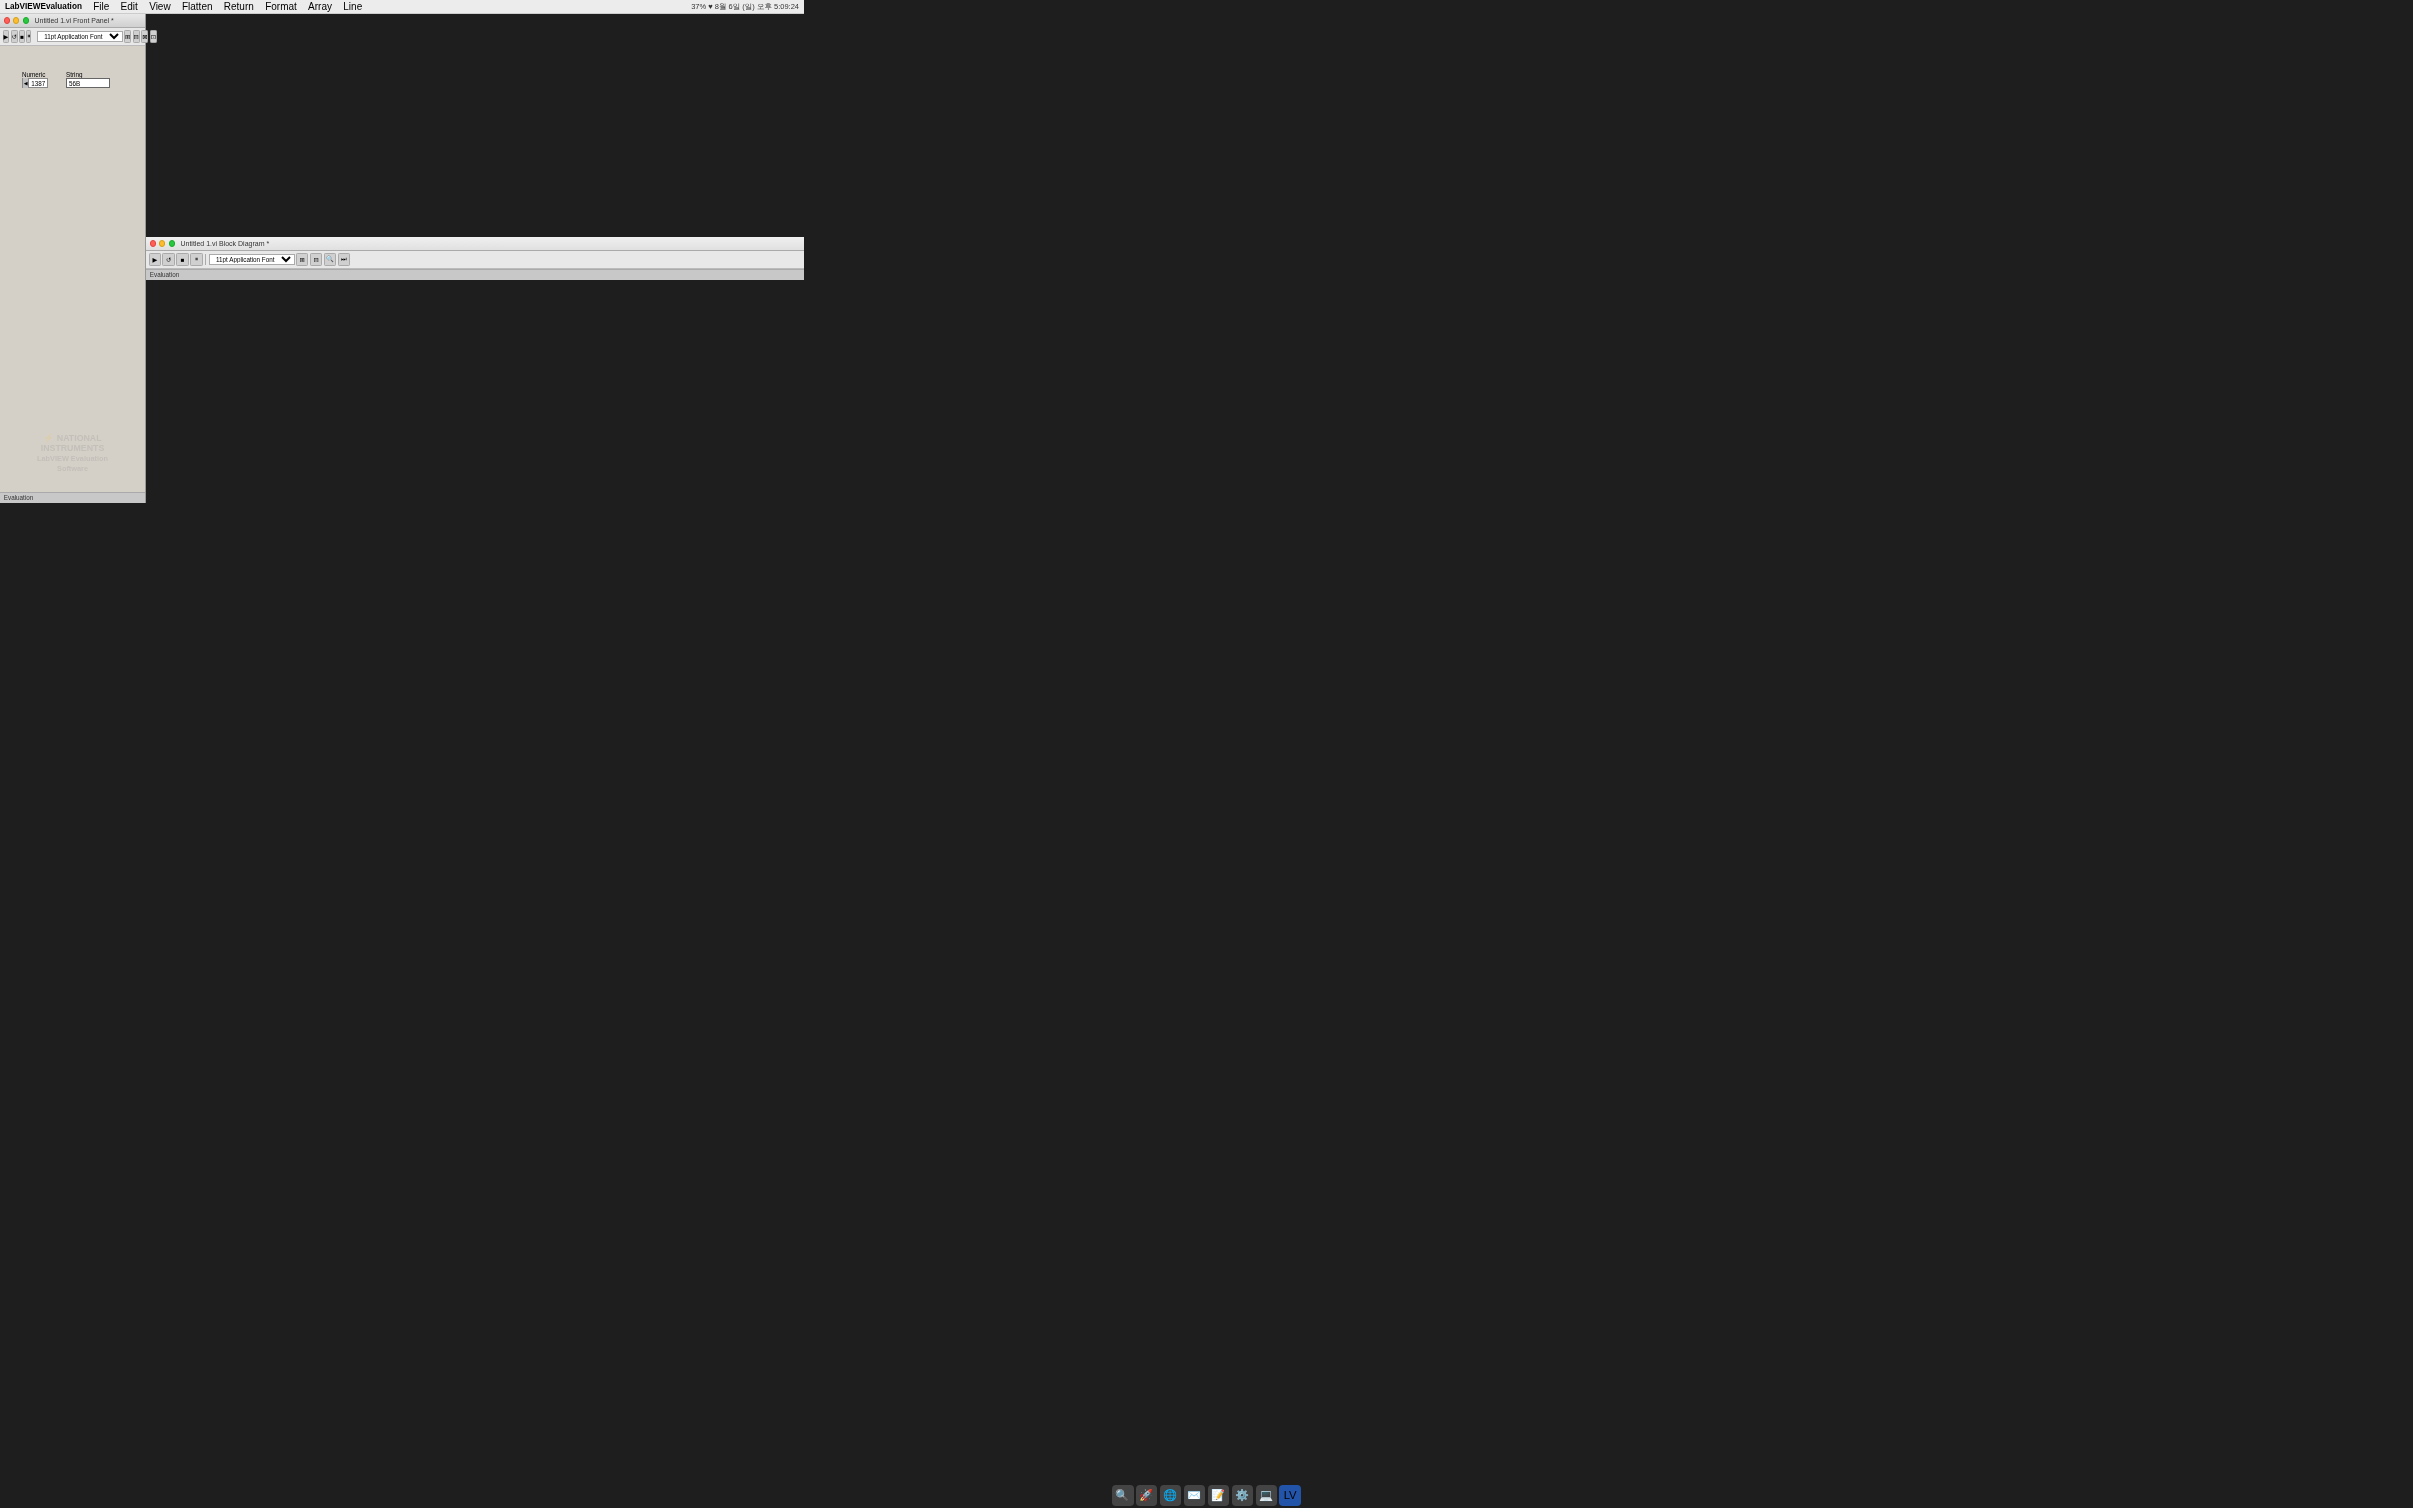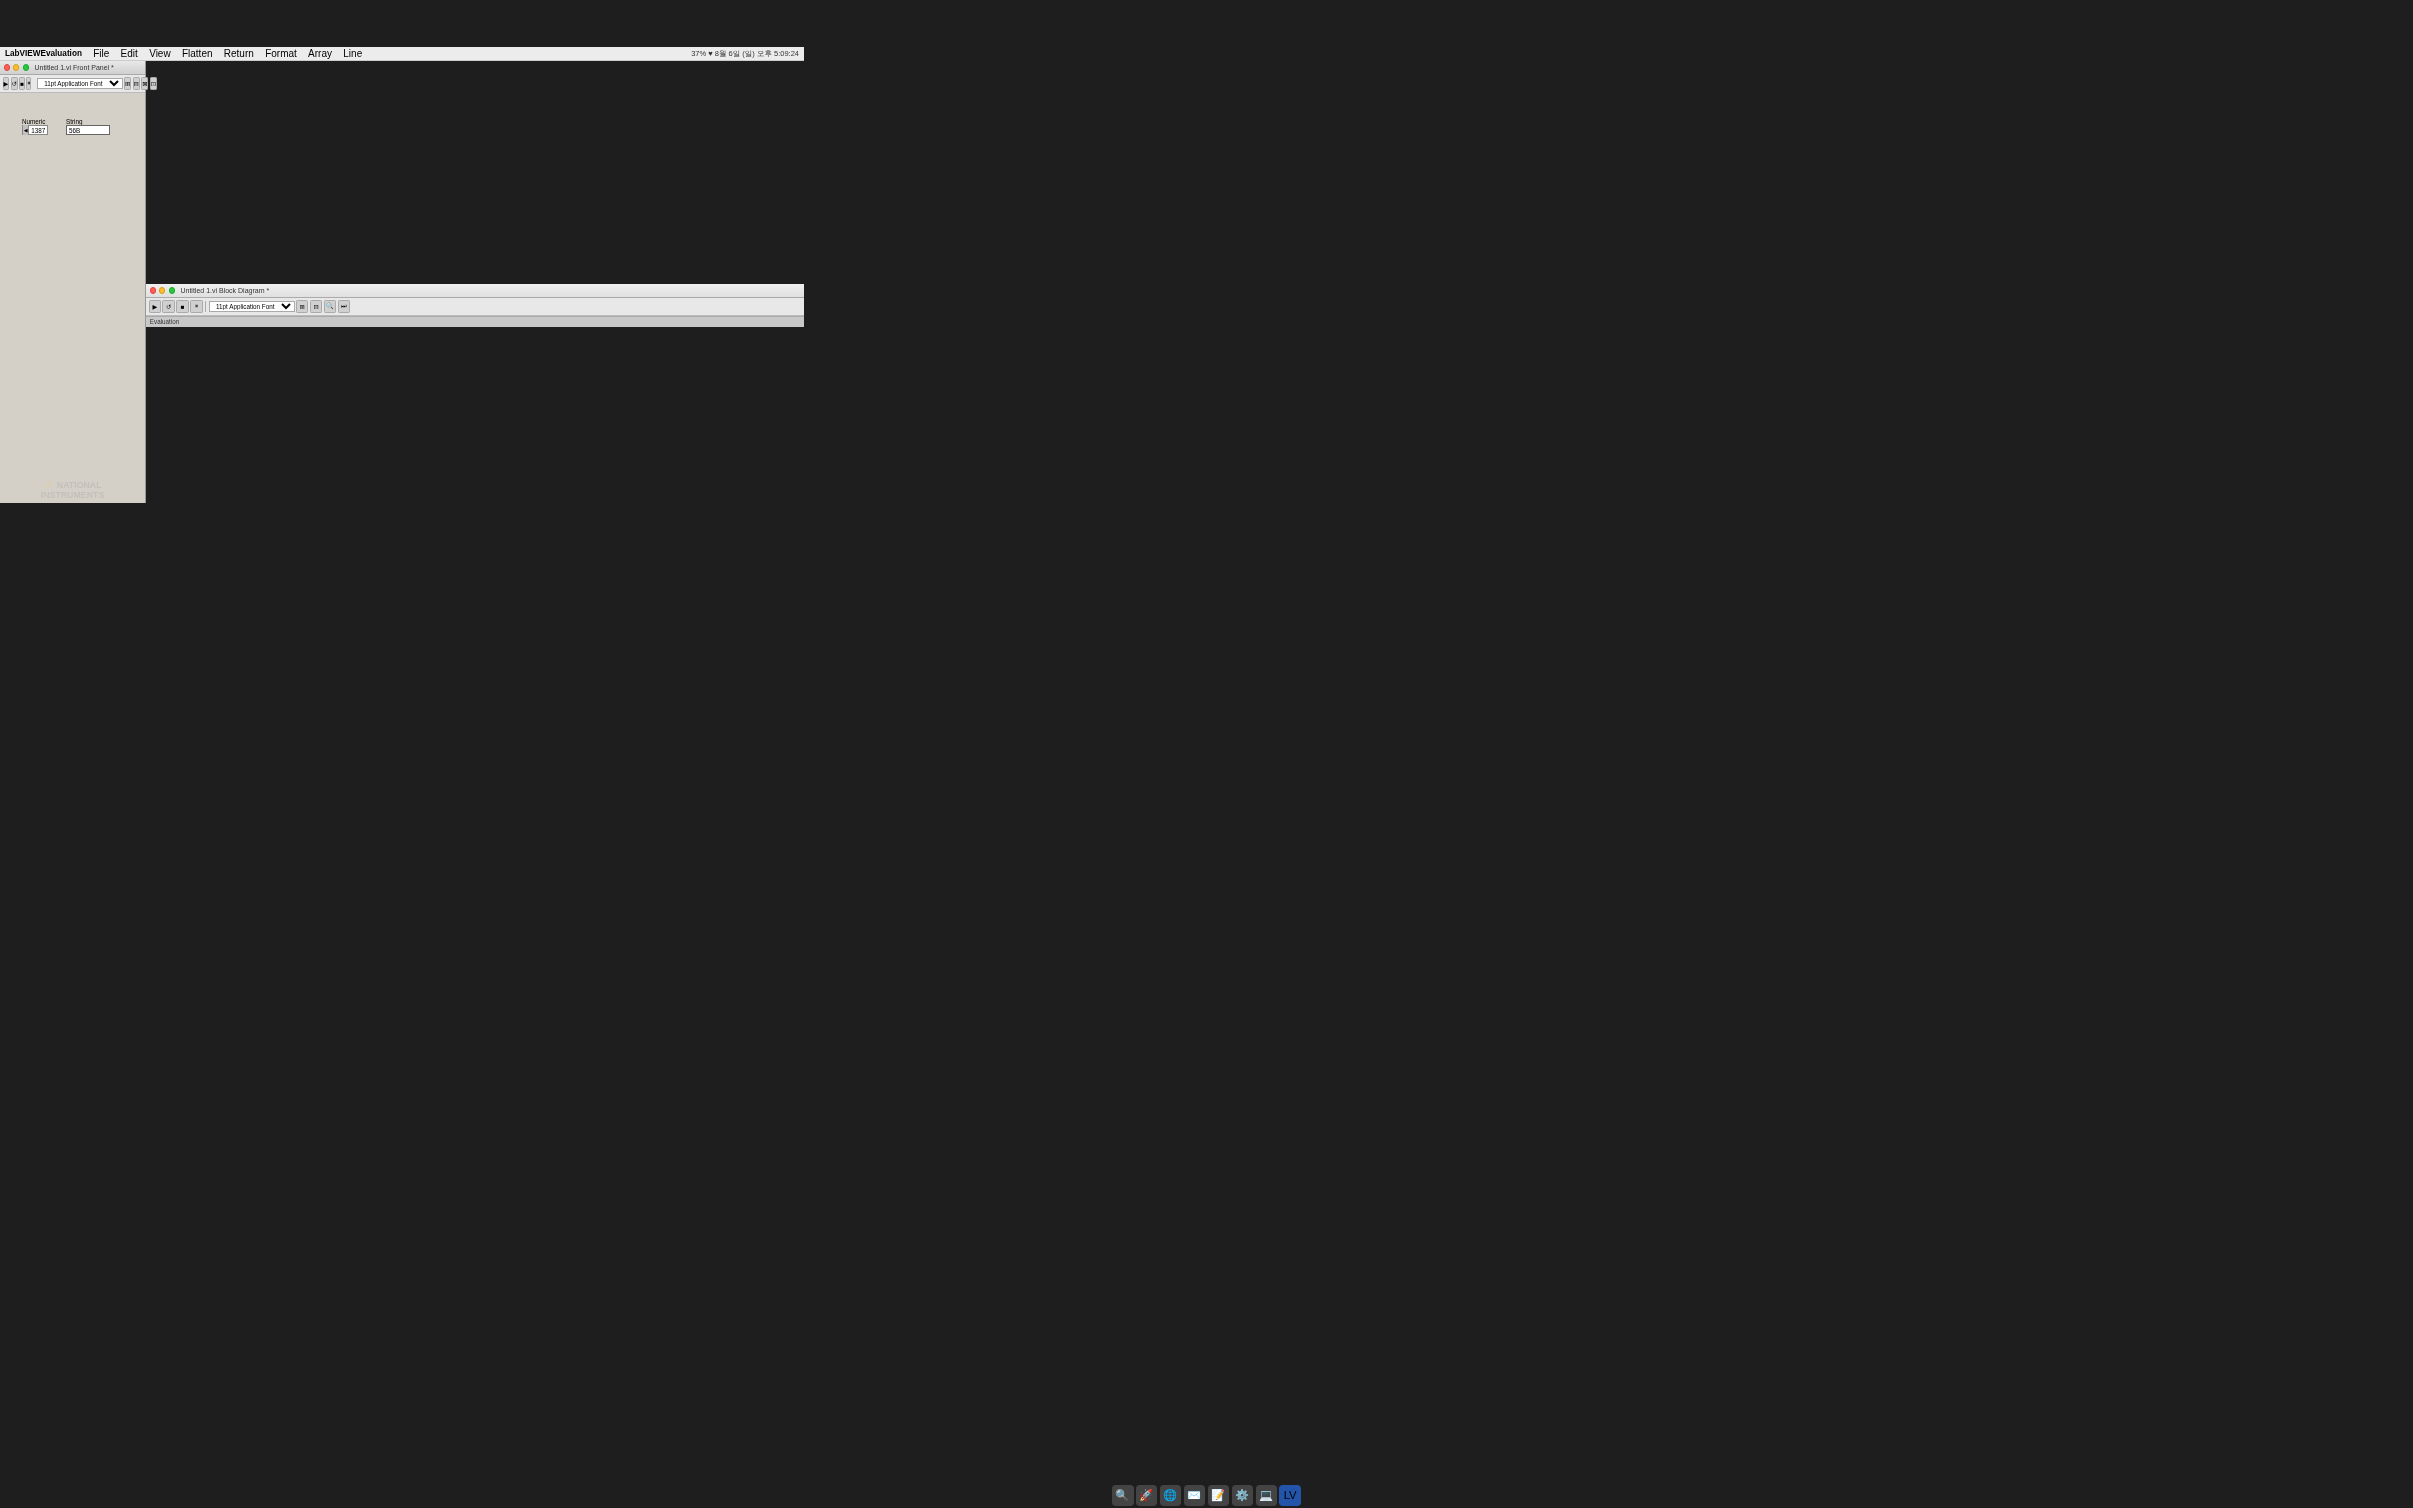--- a/index.html
+++ b/index.html
@@ -1,19 +1,19 @@
 <!DOCTYPE html>
 <html style="font-size:10px"><head>
   <meta charset="utf-8">
   <style>
     * { box-sizing: border-box; margin: 0; padding: 0; }
     body { font-family: -apple-system, BlinkMacSystemFont, 'Helvetica Neue', Arial, sans-serif; font-size: 7px; background: #1e1e1e; overflow: hidden; width: 804px; height: 503px; }
 
     
-    .menubar { background: #ececec; height: 14px; display: flex; align-items: center; padding: 0 5px; gap: 1.3px; border-bottom: 0.6px solid #ccc; margin-top: 47px; }
+    .menubar { background: #ececec; height: 14px; display: flex; align-items: center; padding: 0 5px; gap: 1.3px; border-bottom: 0.6px solid #ccc; }
     .menubar-app { font-weight: bold; font-size: 8.2px; margin-right: 5px; color: #000; }
     .menubar-item { font-size: 10px; color: #000; padding: 1.3px 5px; cursor: pointer; border-radius: 1.9px; }
     .menubar-right { margin-left: auto; display: flex; align-items: center; gap: 6.3px; font-size: 7.5px; color: #333; }
 
     
     .windows-container { display: flex; height: 489px; align-items: center; }
 
     
     .front-panel { width: 146px; height: 489px; background: #d4d0c8; border-right: 1.3px solid #999; display: flex; flex-direction: column; position: relative; }
     .window-titlebar { background: linear-gradient(to bottom, #e8e8e8, #d0d0d0); height: 14px; display: flex; align-items: center; padding: 0 3.8px; gap: 3.1px; border-bottom: 0.6px solid #aaa; }

